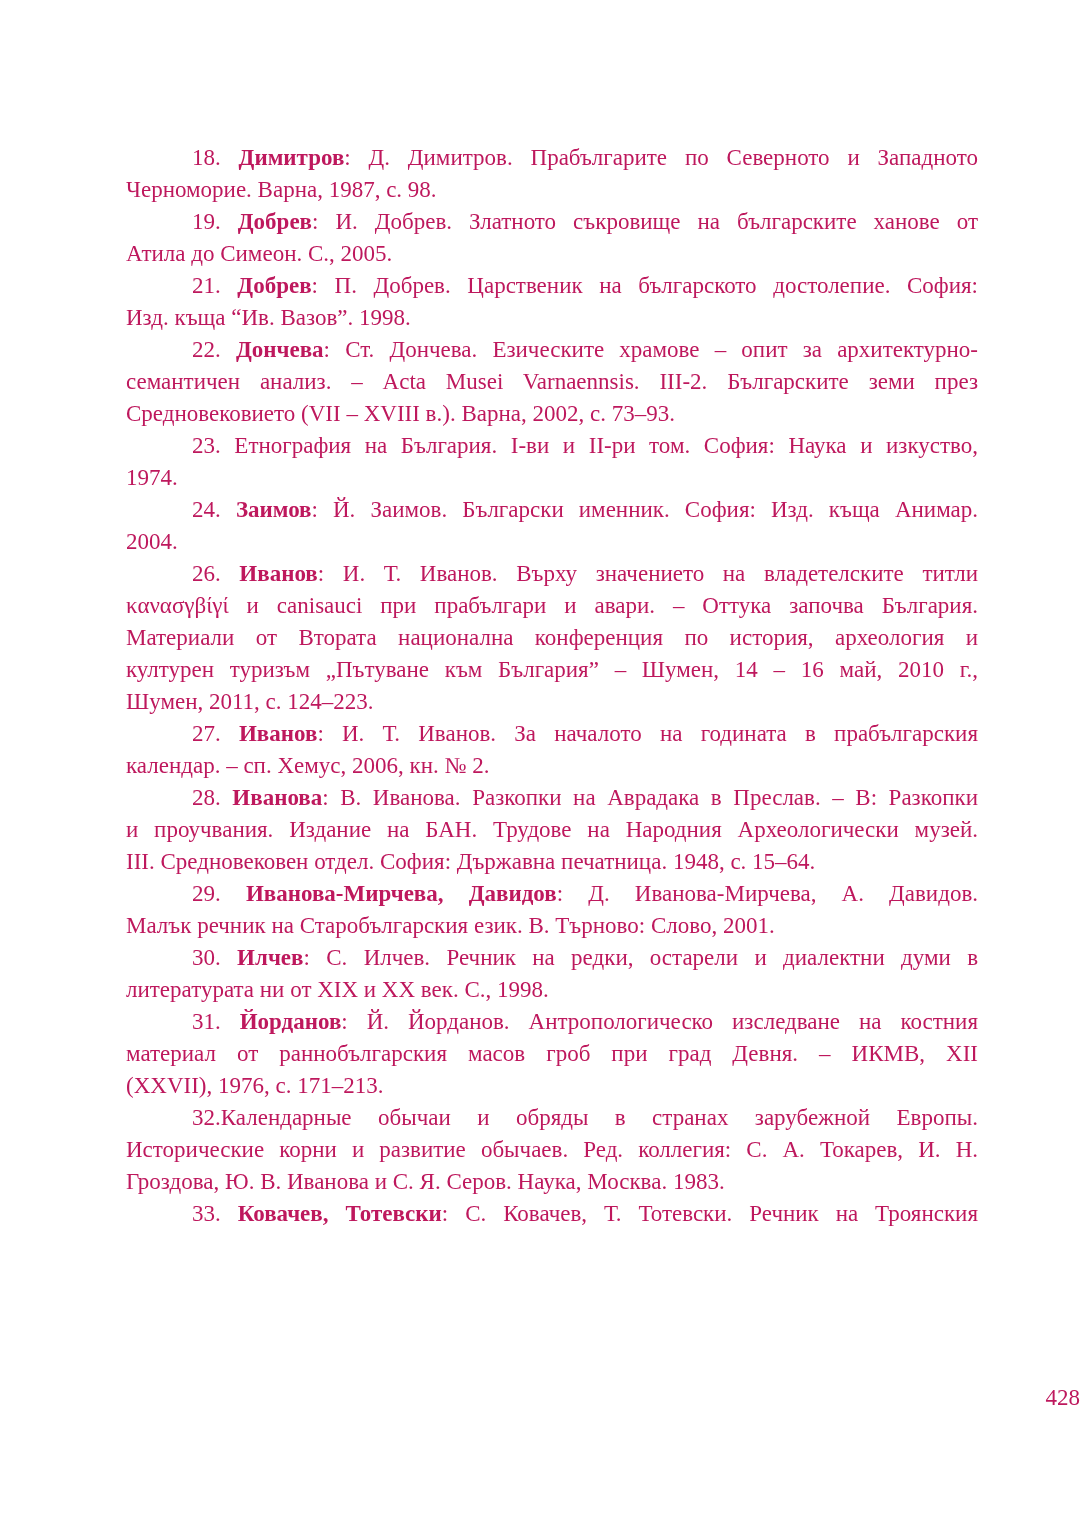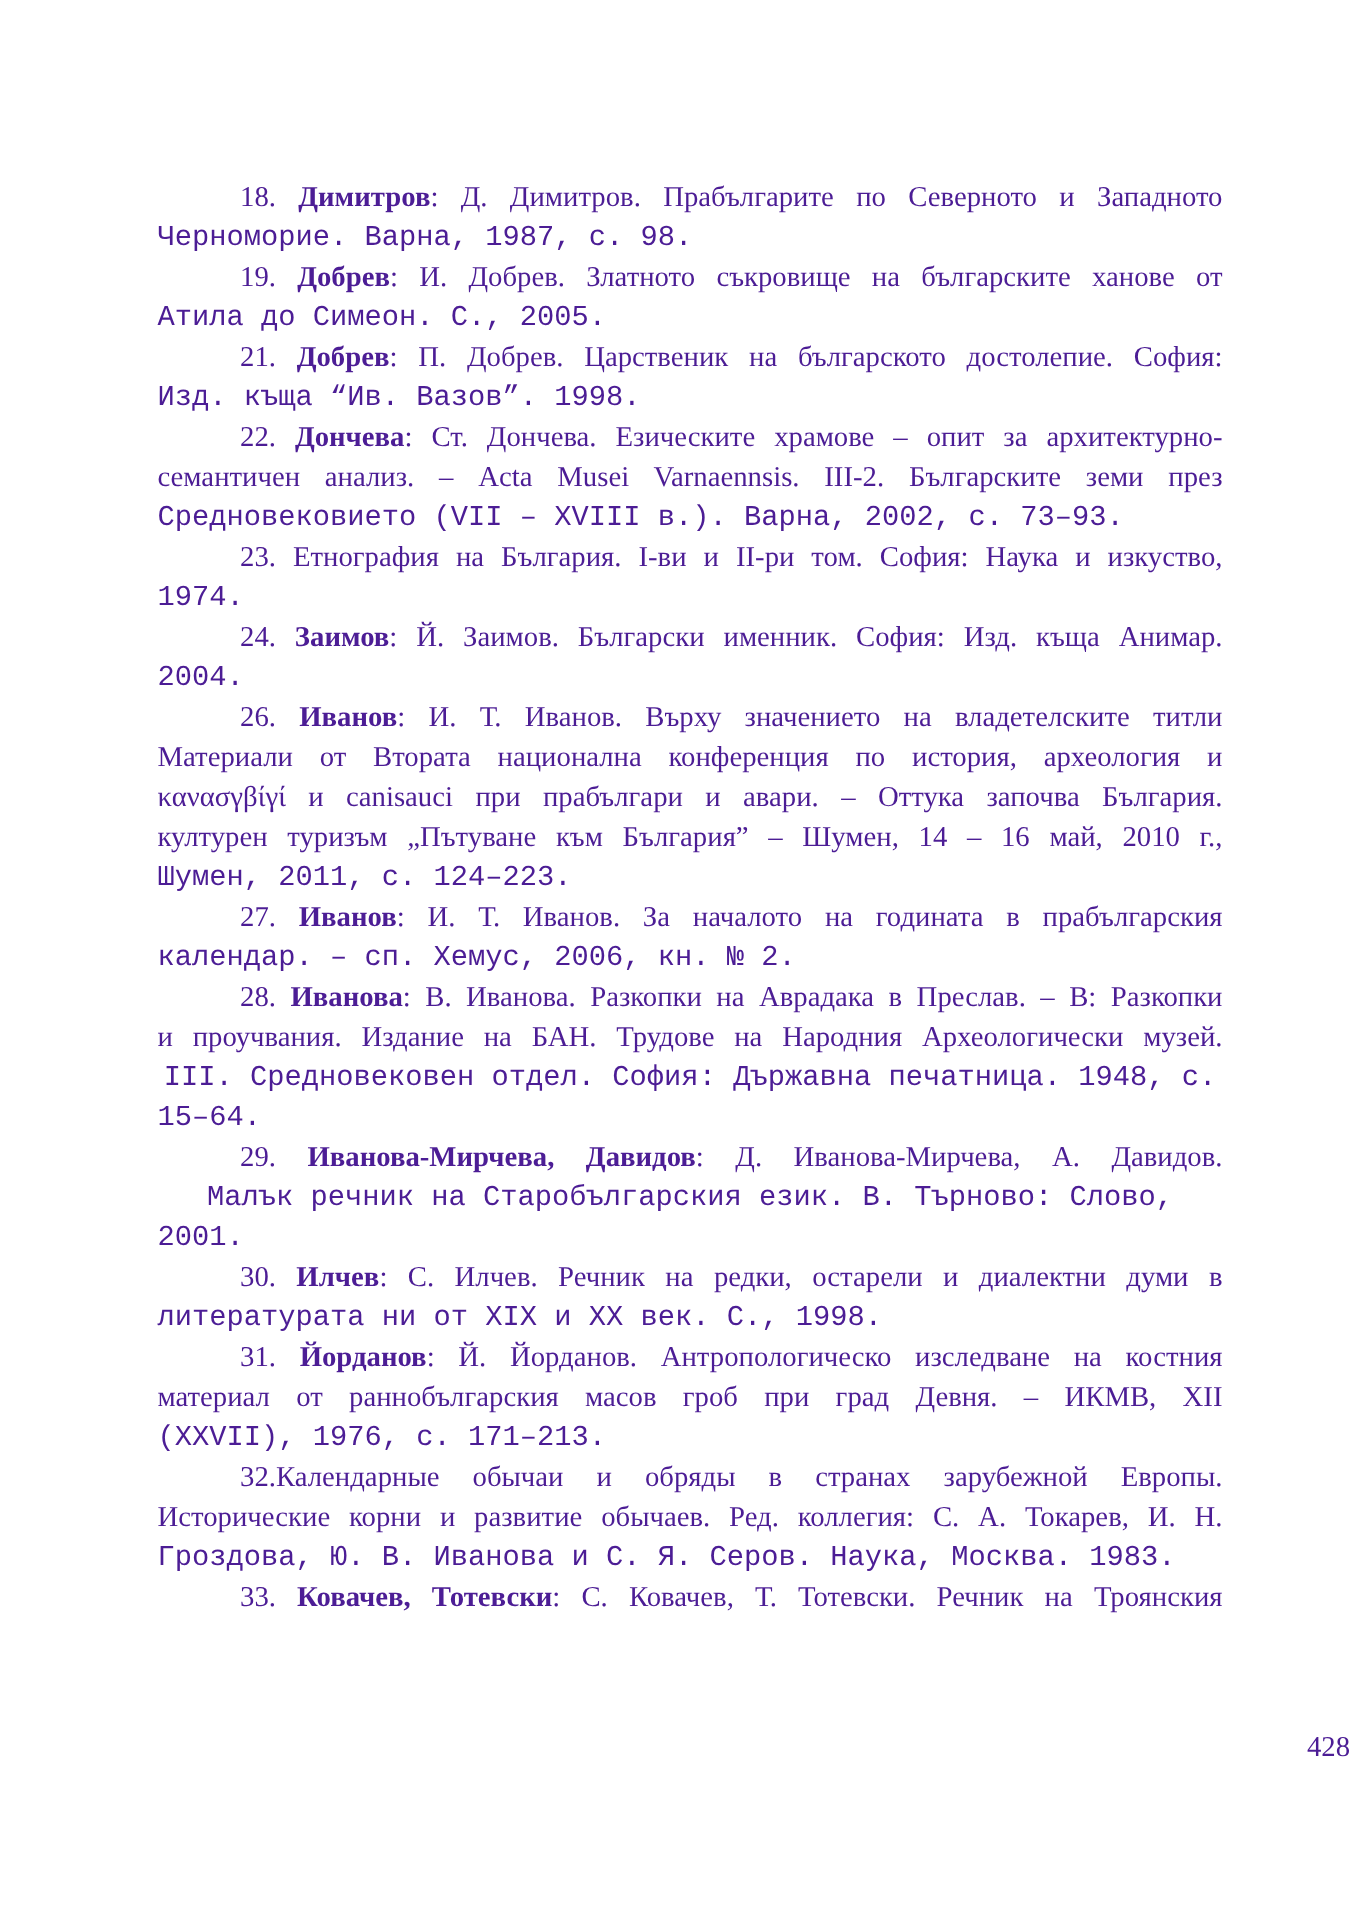--- a/index.html
+++ b/index.html
@@ -5,21 +5,21 @@
   html, body {
     margin: 0;
     padding: 0;
     background: #ffffff;
   }
   .page {
     position: relative;
     width: 1080px;
     height: 1530px;
     background: #ffffff;
-    color: #4c1d95;
+    color: #be185d;
     font-family: "Liberation Serif", "DejaVu Serif", serif;
     font-size: 23px;
     line-height: 32px;
     overflow: hidden;
   }
   .references {
     position: absolute;
     left: 126px;
     top: 142px;
     width: 852px;
@@ -31,21 +31,20 @@
   .line {
     text-align: justify;
     text-align-last: justify;
   }
   .line.first {
     text-indent: 66px;
   }
   .line.last {
     text-align: center;
     text-align-last: left;
-    font-family: Liberation Mono, monospace;
   }
   .ref b {
     font-weight: bold;
   }
   .page-number {
     position: absolute;
     top: 1382px;
     left: 0;
     width: 100%;
     text-align: right;
@@ -76,22 +75,22 @@
       <div class="ref">
         <div class="line first"><span>23. </span><span>Етнография на България. I-ви и II-ри том. София: Наука и изкуство,</span></div>
         <div class="line last">1974.</div>
       </div>
       <div class="ref">
         <div class="line first"><span>24. </span><b>Заимов</b><span>: Й. Заимов. Български именник. София: Изд. къща Анимар.</span></div>
         <div class="line last">2004.</div>
       </div>
       <div class="ref">
         <div class="line first"><span>26. </span><b>Иванов</b><span>: И. Т. Иванов. Върху значението на владетелските титли</span></div>
+        <div class="line">κανασγβίγί и canisauci при прабългари и авари. – Оттука започва България.</div>
         <div class="line">Материали от Втората национална конференция по история, археология и</div>
-        <div class="line">κανασγβίγί и canisauci при прабългари и авари. – Оттука започва България.</div>
         <div class="line">културен туризъм „Пътуване към България” – Шумен, 14 – 16 май, 2010 г.,</div>
         <div class="line last">Шумен, 2011, с. 124–223.</div>
       </div>
       <div class="ref">
         <div class="line first"><span>27. </span><b>Иванов</b><span>: И. Т. Иванов. За началото на годината в прабългарския</span></div>
         <div class="line last">календар. – сп. Хемус, 2006, кн. № 2.</div>
       </div>
       <div class="ref">
         <div class="line first"><span>28. </span><b>Иванова</b><span>: В. Иванова. Разкопки на Аврадака в Преслав. – В: Разкопки</span></div>
         <div class="line">и проучвания. Издание на БАН. Трудове на Народния Археологически музей.</div>

